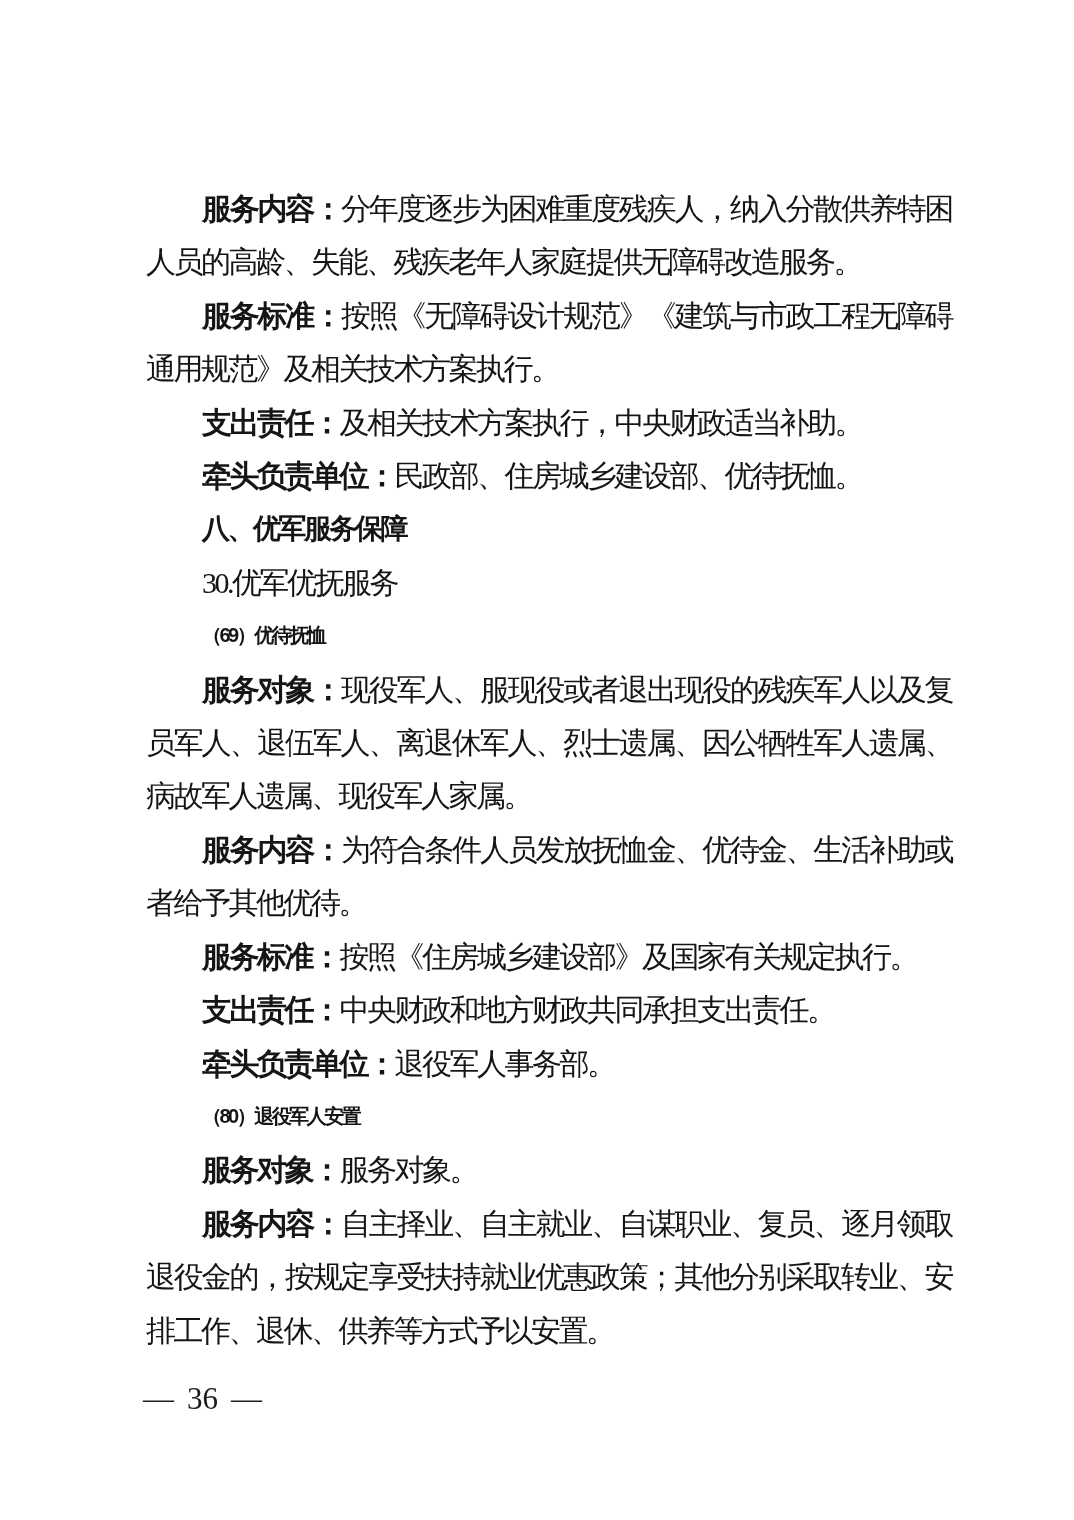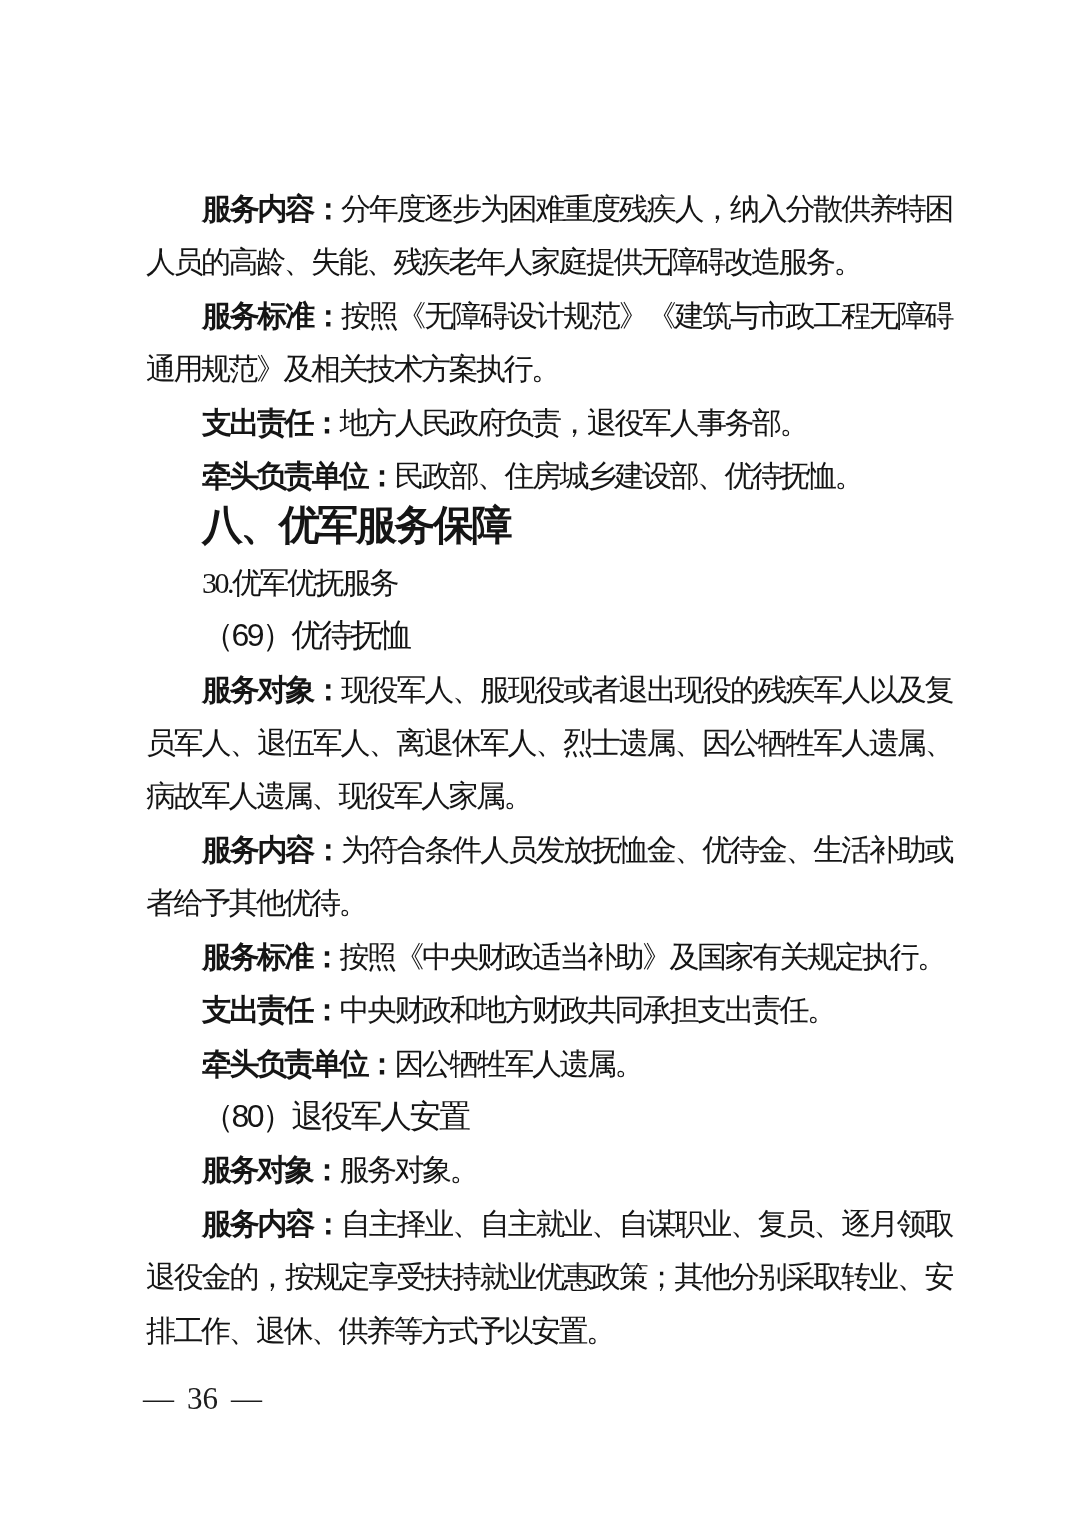--- a/index.html
+++ b/index.html
@@ -28,28 +28,28 @@
   }
   .content p {
     margin: 0;
     padding: 0;
     text-indent: 56px;
   }
   .lbl {
     font-weight: bold;
   }
   .h-section {
-    font-family: Liberation Mono, monospace;
+    font-family: Liberation Serif, serif;
     font-weight: bold;
-    font-size: 41px;
+    font-size: 28px;
   }
   .h-entry {
     font-family: "Liberation Sans", "DejaVu Sans", sans-serif;
-    font-weight: normal;
-    font-size: 32px;
+    font-weight: bold;
+    font-size: 20px;
   }
   .h-sub {
     font-family: "Liberation Serif", "DejaVu Serif", serif;
     font-weight: normal;
   }
   .footer {
     position: absolute;
     left: 143px;
     top: 1381px;
     display: flex;
@@ -65,39 +65,39 @@
 <body>
 
 <div class="page">
 
   <div class="content">
 
     <p><span class="lbl">服务内容：</span><span class="txt">分年度逐步为困难重度残疾人，纳入分散供养特困人员的高龄、失能、残疾老年人家庭提供无障碍改造服务。</span></p>
 
     <p><span class="lbl">服务标准：</span><span class="txt">按照《无障碍设计规范》《建筑与市政工程无障碍通用规范》及相关技术方案执行。</span></p>
 
-    <p><span class="lbl">支出责任：</span><span class="txt">地方人民政府负责，退役军人事务部。</span></p>
+    <p><span class="lbl">支出责任：</span><span class="txt">及相关技术方案执行，中央财政适当补助。</span></p>
 
     <p><span class="lbl">牵头负责单位：</span><span class="txt">民政部、住房城乡建设部、优待抚恤。</span></p>
 
     <p class="h-section">八、优军服务保障</p>
 
     <p class="h-sub">30.优军优抚服务</p>
 
     <p class="h-entry">（69）优待抚恤</p>
 
     <p><span class="lbl">服务对象：</span><span class="txt">现役军人、服现役或者退出现役的残疾军人以及复员军人、退伍军人、离退休军人、烈士遗属、因公牺牲军人遗属、病故军人遗属、现役军人家属。</span></p>
 
     <p><span class="lbl">服务内容：</span><span class="txt">为符合条件人员发放抚恤金、优待金、生活补助或者给予其他优待。</span></p>
 
-    <p><span class="lbl">服务标准：</span><span class="txt">按照《中央财政适当补助》及国家有关规定执行。</span></p>
+    <p><span class="lbl">服务标准：</span><span class="txt">按照《住房城乡建设部》及国家有关规定执行。</span></p>
 
     <p><span class="lbl">支出责任：</span><span class="txt">中央财政和地方财政共同承担支出责任。</span></p>
 
-    <p><span class="lbl">牵头负责单位：</span><span class="txt">因公牺牲军人遗属。</span></p>
+    <p><span class="lbl">牵头负责单位：</span><span class="txt">退役军人事务部。</span></p>
 
     <p class="h-entry">（80）退役军人安置</p>
 
     <p><span class="lbl">服务对象：</span><span class="txt">服务对象。</span></p>
 
     <p><span class="lbl">服务内容：</span><span class="txt">自主择业、自主就业、自谋职业、复员、逐月领取退役金的，按规定享受扶持就业优惠政策；其他分别采取转业、安排工作、退休、供养等方式予以安置。</span></p>
 
   </div>
 
   <div class="footer">

